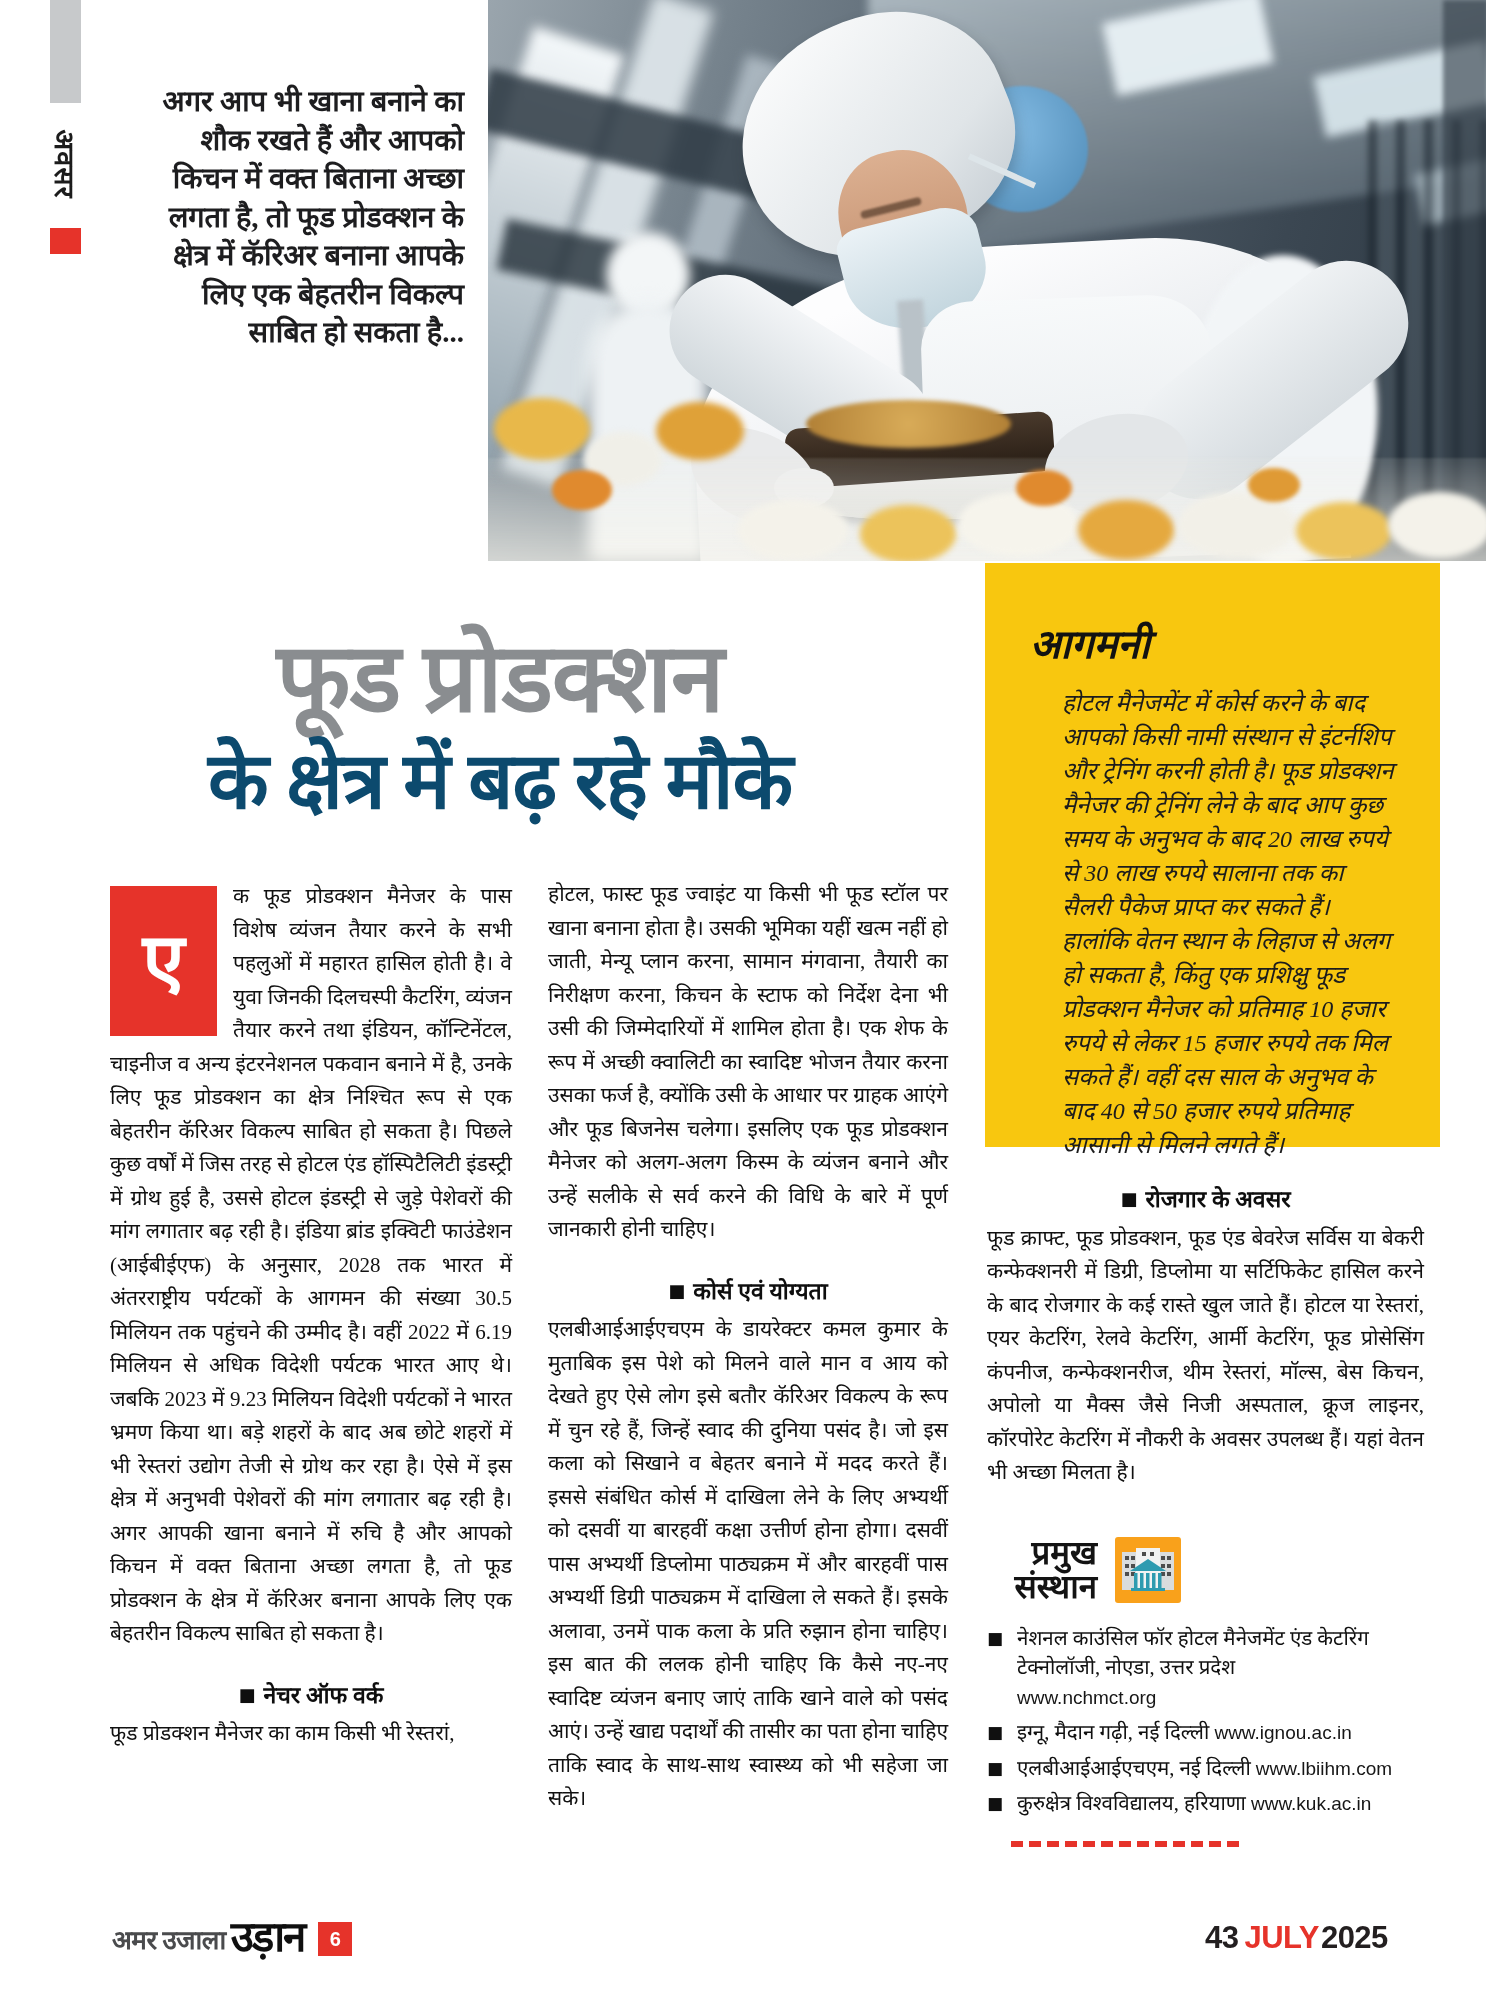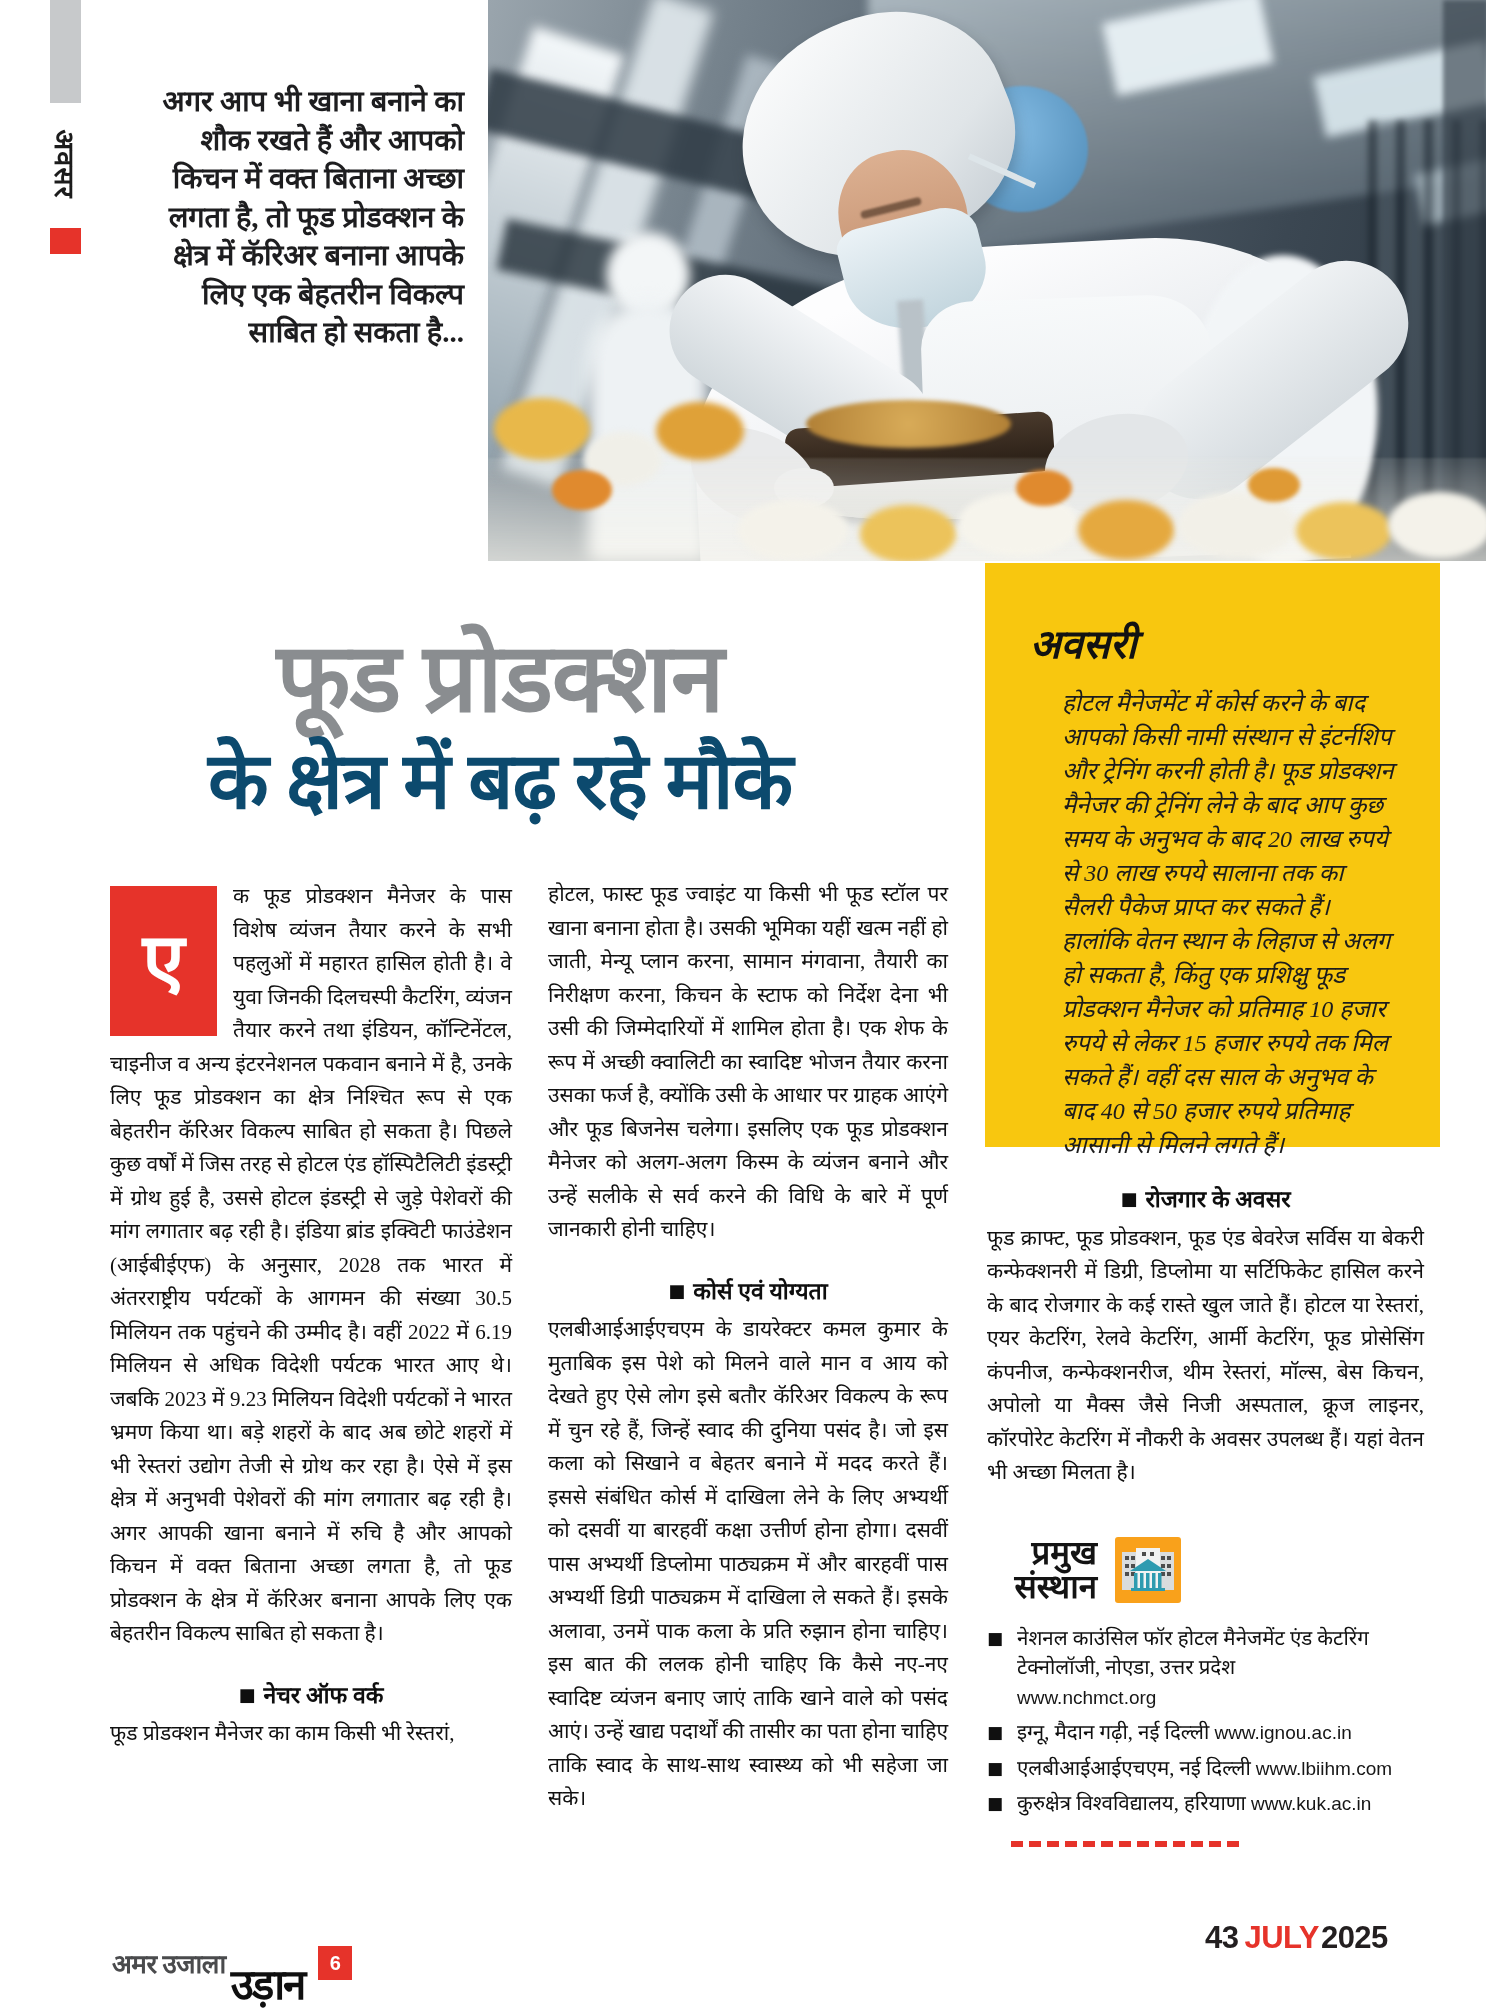--- a/index.html
+++ b/index.html
@@ -122,21 +122,21 @@
   .inst-list { margin-top:20px; }
   .inst-item { display:flex; margin-bottom:6px; font-size:20.5px; line-height:29.5px; }
   .inst-item .sq { flex:0 0 auto; width:30px; font-size:17px; line-height:29px; font-family:"DejaVu Sans",sans-serif; }
   .inst-url { font-family:"Liberation Sans","DejaVu Sans",sans-serif; font-size:19px; color:#161616; }
   .inst-url.block { display:block; }
   .red-dash { border:0; border-top:6px dashed var(--accent_red,#ED1C24); width:228px; margin:22px 0 0 24px; }
 
   
   .footer-logo { position:absolute; left:112px; top:1918px; display:flex; align-items:center; }
   .brand-light { font-size:26px; font-weight:bold; color:#4A4B4D; letter-spacing:-0.5px; }
-  .brand-bold { font-size:42px; font-weight:bold; color:#0f0f0f; margin-left:5px; letter-spacing:-2px; line-height:1; position:relative; top:-2px;margin-top:48px; }
+  .brand-bold { font-size:42px; font-weight:bold; color:#0f0f0f; margin-left:5px; letter-spacing:-2px; line-height:1; position:relative; top:-2px; }
   .page-num { width:34px; height:34px; background:var(--accent_red,#E6332A); color:#fff; margin-left:14px;
     display:flex; align-items:center; justify-content:center;
     font-family:"Liberation Sans","DejaVu Sans",sans-serif; font-size:20px; font-weight:bold; }
   .footer-date { position:absolute; left:1205px; top:1920px; width:215px; text-align:left;
     font-family:"Liberation Sans","DejaVu Sans",sans-serif; font-size:31px; font-weight:bold; letter-spacing:-0.5px; }
   .footer-date .d, .footer-date .y { color:#231F20; }
   .footer-date .m { color:var(--accent_red,#E8262D); margin:0 2px 0 6px; }
 </style>
 </head>
 <body>
@@ -197,21 +197,21 @@
     <div class="ph-food ph-f12"></div>
     <div class="ph-food ph-f13"></div>
   </div>
 
   <div class="headline">
     <div class="h1">फूड प्रोडक्शन</div>
     <div class="h2">के क्षेत्र में बढ़ रहे मौके</div>
   </div>
 
   <div class="income">
-    <div class="ttl">अवसरी</div>
+    <div class="ttl">आगमनी</div>
     <div class="bdy">होटल मैनेजमेंट में कोर्स करने के बाद आपको किसी नामी संस्थान से इंटर्नशिप और ट्रेनिंग करनी होती है। फूड प्रोडक्शन मैनेजर की ट्रेनिंग लेने के बाद आप कुछ समय के अनुभव के बाद 20 लाख रुपये से 30 लाख रुपये सालाना तक का सैलरी पैकेज प्राप्त कर सकते हैं। हालांकि वेतन स्थान के लिहाज से अलग हो सकता है, किंतु एक प्रशिक्षु फूड प्रोडक्शन मैनेजर को प्रतिमाह 10 हजार रुपये से लेकर 15 हजार रुपये तक मिल सकते हैं। वहीं दस साल के अनुभव के बाद 40 से 50 हजार रुपये प्रतिमाह आसानी से मिलने लगते हैं।</div>
   </div>
 
   <div class="col col1">
     <div class="dropcap">
       <span>ए</span>
     </div>
     <p>क फूड प्रोडक्शन मैनेजर के पास विशेष व्यंजन तैयार करने के सभी पहलुओं में महारत हासिल होती है। वे युवा जिनकी दिलचस्पी कैटरिंग, व्यंजन तैयार करने तथा इंडियन, कॉन्टिनेंटल, चाइनीज व अन्य इंटरनेशनल पकवान बनाने में है, उनके लिए फूड प्रोडक्शन का क्षेत्र निश्चित रूप से एक बेहतरीन कॅरिअर विकल्प साबित हो सकता है। पिछले कुछ वर्षों में जिस तरह से होटल एंड हॉस्पिटैलिटी इंडस्ट्री में ग्रोथ हुई है, उससे होटल इंडस्ट्री से जुड़े पेशेवरों की मांग लगातार बढ़ रही है। इंडिया ब्रांड इक्विटी फाउंडेशन (आईबीईएफ) के अनुसार, 2028 तक भारत में अंतरराष्ट्रीय पर्यटकों के आगमन की संख्या 30.5 मिलियन तक पहुंचने की उम्मीद है। वहीं 2022 में 6.19 मिलियन से अधिक विदेशी पर्यटक भारत आए थे। जबकि 2023 में 9.23 मिलियन विदेशी पर्यटकों ने भारत भ्रमण किया था। बड़े शहरों के बाद अब छोटे शहरों में भी रेस्तरां उद्योग तेजी से ग्रोथ कर रहा है। ऐसे में इस क्षेत्र में अनुभवी पेशेवरों की मांग लगातार बढ़ रही है। अगर आपकी खाना बनाने में रुचि है और आपको किचन में वक्त बिताना अच्छा लगता है, तो फूड प्रोडक्शन के क्षेत्र में कॅरिअर बनाना आपके लिए एक बेहतरीन विकल्प साबित हो सकता है।</p>
     <div class="sec-head">
       <span class="sq">■</span><span>नेचर ऑफ वर्क</span>

